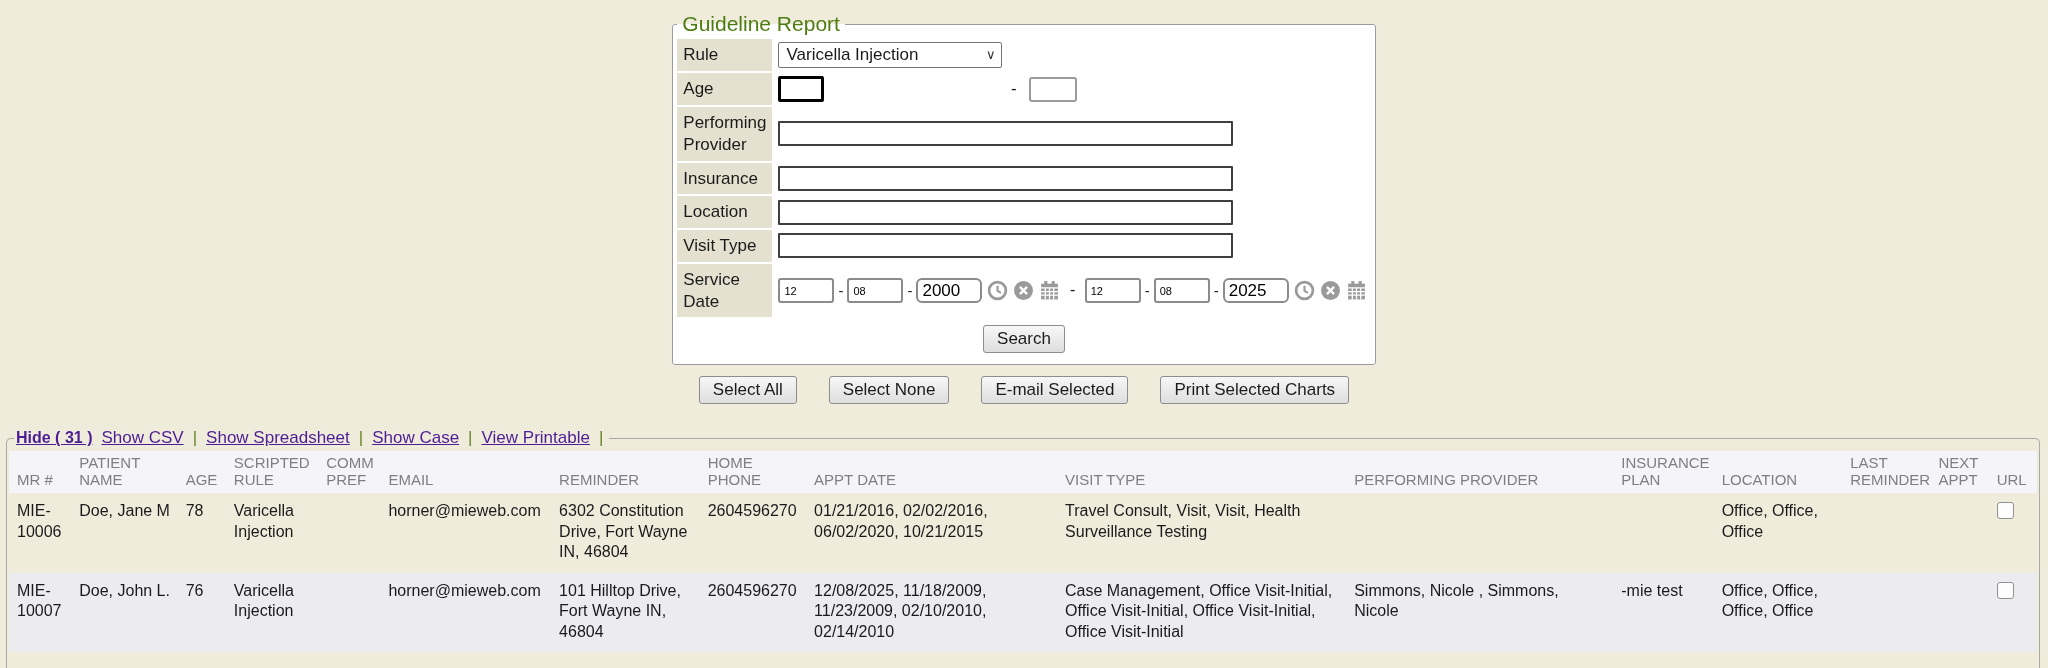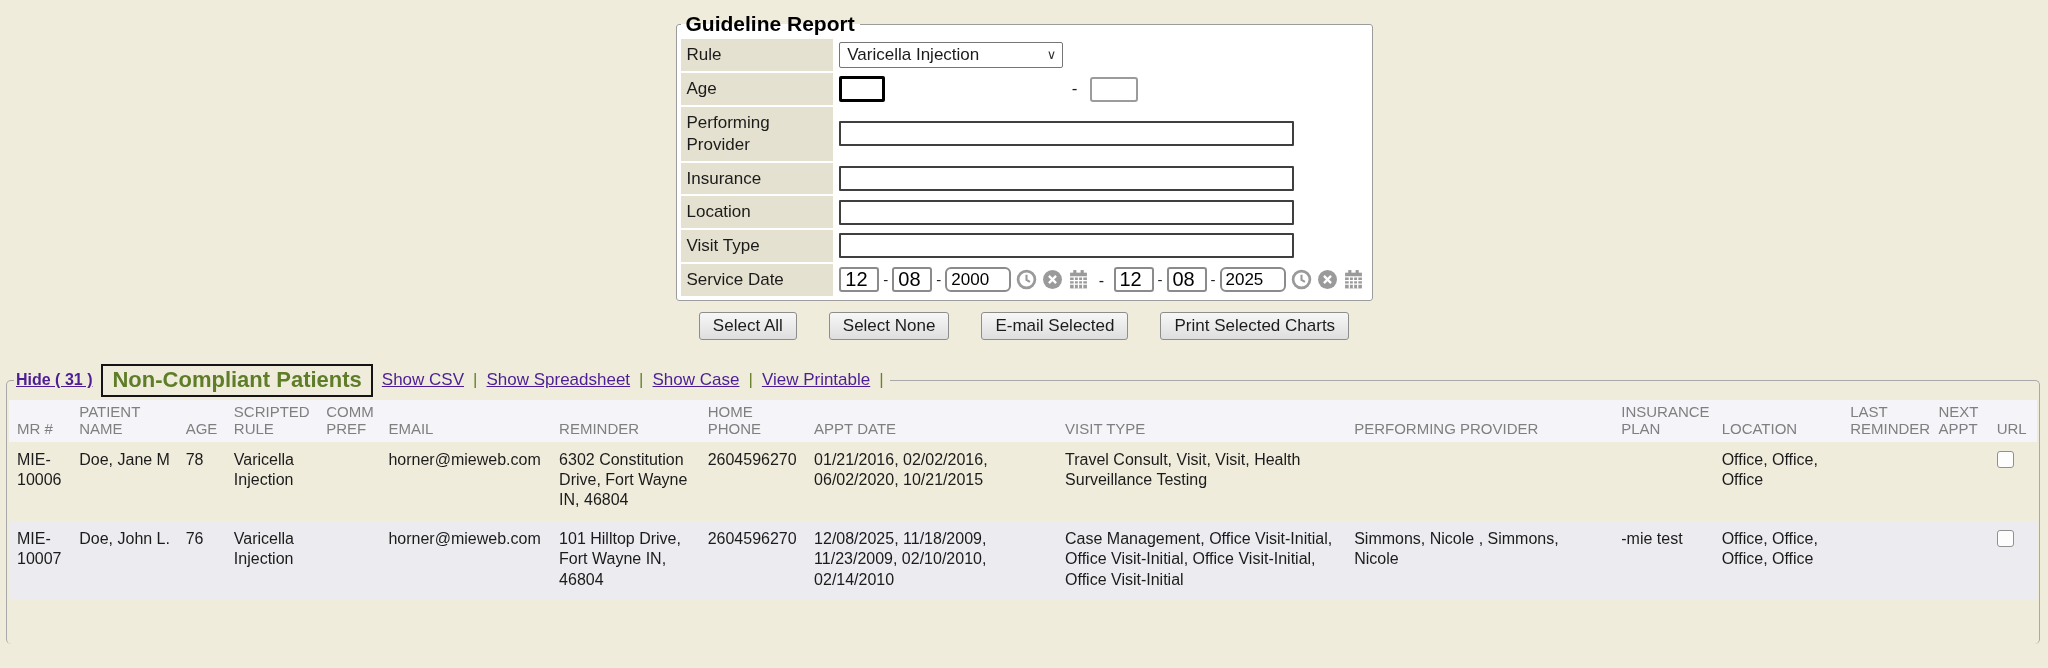--- a/index.html
+++ b/index.html
@@ -10,21 +10,21 @@
     color:#1b1b1b;
   }
 
   
   fieldset.report {
     width:697px; margin:12px auto 0;
     border:1px solid #9c9c9c; border-radius:3px;
     background:#ffffff; padding:1px 2px 2px;
   }
   fieldset.report legend {
-    font-size:21px; font-weight:bold; color:#000000;
+    font-size:21px; font-weight:normal; color:#4d7c0f;
     padding:0 5px; margin-left:2px;
   }
   table.form-grid { width:100%; border-collapse:separate; border-spacing:2px; }
   td.flabel {
     background:#e4e1d0; width:206px; font-size:17px;
     padding:5px 6px; vertical-align:middle;
   }
   td.fvalue { background:#ffffff; padding:3px 4px; vertical-align:middle; white-space:nowrap; }
   .selectbox {
     display:inline-flex; align-items:center; justify-content:space-between;
@@ -38,21 +38,21 @@
   }
   .age-inp-b {
     width:48px; height:25px; border:2px solid #9b9b9b; border-radius:3px; font-size:17px; padding:0 3px;
   }
   .age-dash { display:inline-block; margin:0 8px 0 182px; font-size:17px; }
   .wide-inp {
     width:455px; height:25px; border:2px solid #3f3f3f; border-radius:1px;
     font-size:17px; padding:0 4px; background:#fff;
   }
   .dategrp { display:inline-flex; align-items:center; gap:3px; }
-  .d2 { width:40px; height:25px; border:2px solid #8b8b8b; border-radius:3px; font-size:20px; padding:0 4px; }
+  .d2 { width:56px; height:25px; border:2px solid #8b8b8b; border-radius:3px; font-size:11px; padding:0 4px; }
   .d4 { width:66px; height:25px; border:2px solid #8b8b8b; border-radius:6px; font-size:17px; padding:0 4px; }
   .dsep { font-size:15px; color:#222; margin:0 1px; }
   .dico { width:21px; height:21px; display:inline-block; cursor:pointer; margin-left:2px; }
   .range-dash { font-size:16px; margin:0 5px; }
   .search-row td { text-align:center; padding:6px 0 7px; background:#fff; }
   button.std {
     font-family:"Liberation Sans", sans-serif; font-size:17px; color:#1c1c1c;
     background:linear-gradient(#f7f7f7,#dedede);
     border:1px solid #8d8d8d; border-radius:3px;
     padding:3px 13px; cursor:pointer;
@@ -174,35 +174,39 @@
               </svg>
           <svg class="dico" viewBox="0 0 20 20">
                 <rect x="2" y="3.5" width="16" height="15" fill="#9a9a9a"></rect>
                 <rect x="5" y="1" width="3" height="4" fill="#9a9a9a"></rect>
                 <rect x="12" y="1" width="3" height="4" fill="#9a9a9a"></rect>
                 <path d="M2 7.5h16M2 11h16M2 14.5h16M6 7.5v11M10 7.5v11M14 7.5v11" stroke="#fff" stroke-width="1.2"></path>
               </svg>
         </span>
       </td>
     </tr>
+    <tr class="search-row">
+      <td colspan="2">
+        <button class="std">Search</button>
+      </td>
+    </tr>
   </tbody>
     </table>
 </fieldset>
 
 <div class="actions">
   <button class="std">Select All</button>
   <button class="std">Select None</button>
   <button class="std">E-mail Selected</button>
   <button class="std">Print Selected Charts</button>
 </div>
 
 <fieldset class="results">
   <legend>
     <a class="green-link hide-link">Hide ( 31 )</a>
-    <span class="title-box">Non-Compliant Patients</span>
     <a class="green-link">Show CSV</a>
     <span class="lsep">|</span>
     <a class="green-link">Show Spreadsheet</a>
     <span class="lsep">|</span>
     <a class="green-link">Show Case</a>
     <span class="lsep">|</span>
     <a class="green-link">View Printable</a>
     <span class="lsep">|</span>
   </legend>
 

